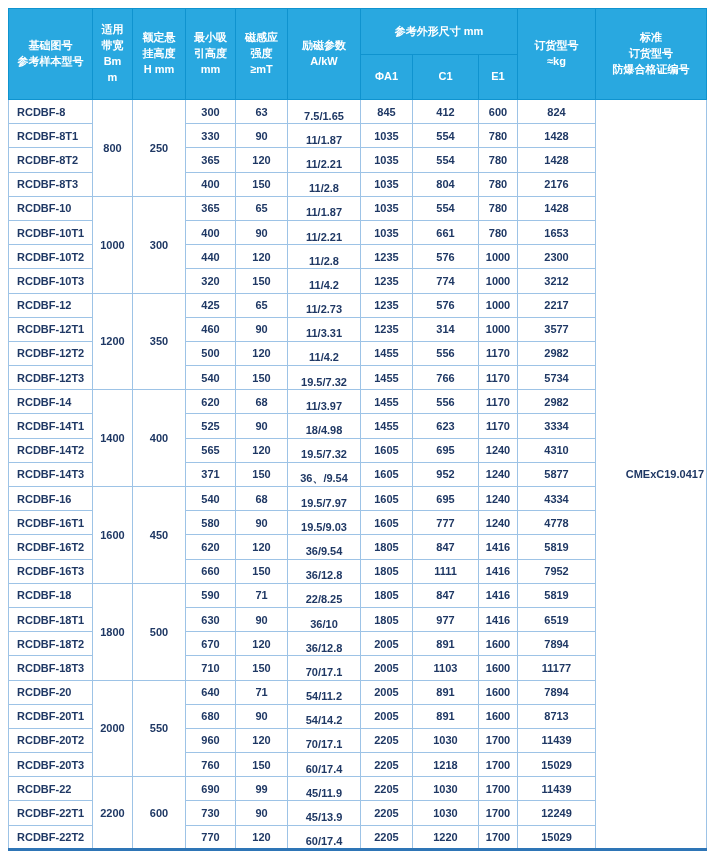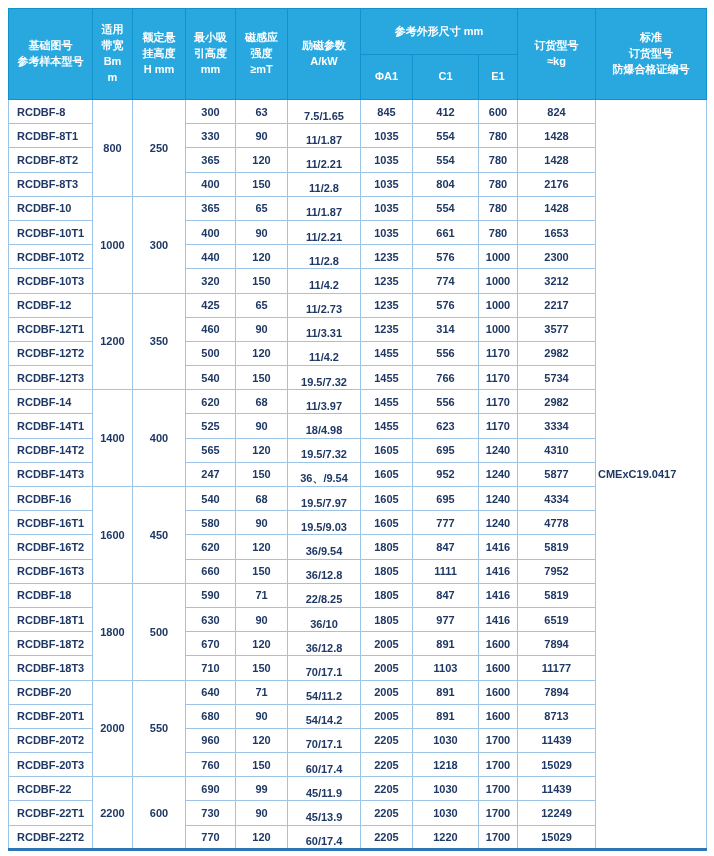--- a/index.html
+++ b/index.html
@@ -24,21 +24,21 @@
   thead tr.h2{height:45px;}
   tbody td{
     border:1px solid #9dc3e6;
     font-size:11px;font-weight:700;color:#1f3864;
     text-align:center;vertical-align:middle;
     padding:0 2px;background:#ffffff;
   }
   tbody tr{height:24.19px;margin-left:40px;}
   td.model{text-align:left;padding-left:8px;}
   td.exc{padding-top:8px;}  
-  td.cert{font-weight:700;text-align:left;}
+  td.cert{font-weight:700;text-align:right;}
 </style>
 </head>
 <body>
 
 <div class="page">
   <table class="spec">
     <colgroup>
       <col style="width:84px">
         <col style="width:40px">
         <col style="width:53px">
@@ -238,21 +238,21 @@
           <td>565</td>
           <td>120</td>
           <td class="exc">19.5/7.32</td>
           <td>1605</td>
           <td>695</td>
           <td>1240</td>
           <td>4310</td>
         </tr>
         <tr>
           <td class="model">RCDBF-14T3</td>
-          <td>247</td>
+          <td>371</td>
           <td>150</td>
           <td class="exc">36、/9.54</td>
           <td>1605</td>
           <td>952</td>
           <td>1240</td>
           <td>5877</td>
         </tr>
         <tr>
           <td class="model">RCDBF-16</td>
           <td rowspan="4">1600</td>

